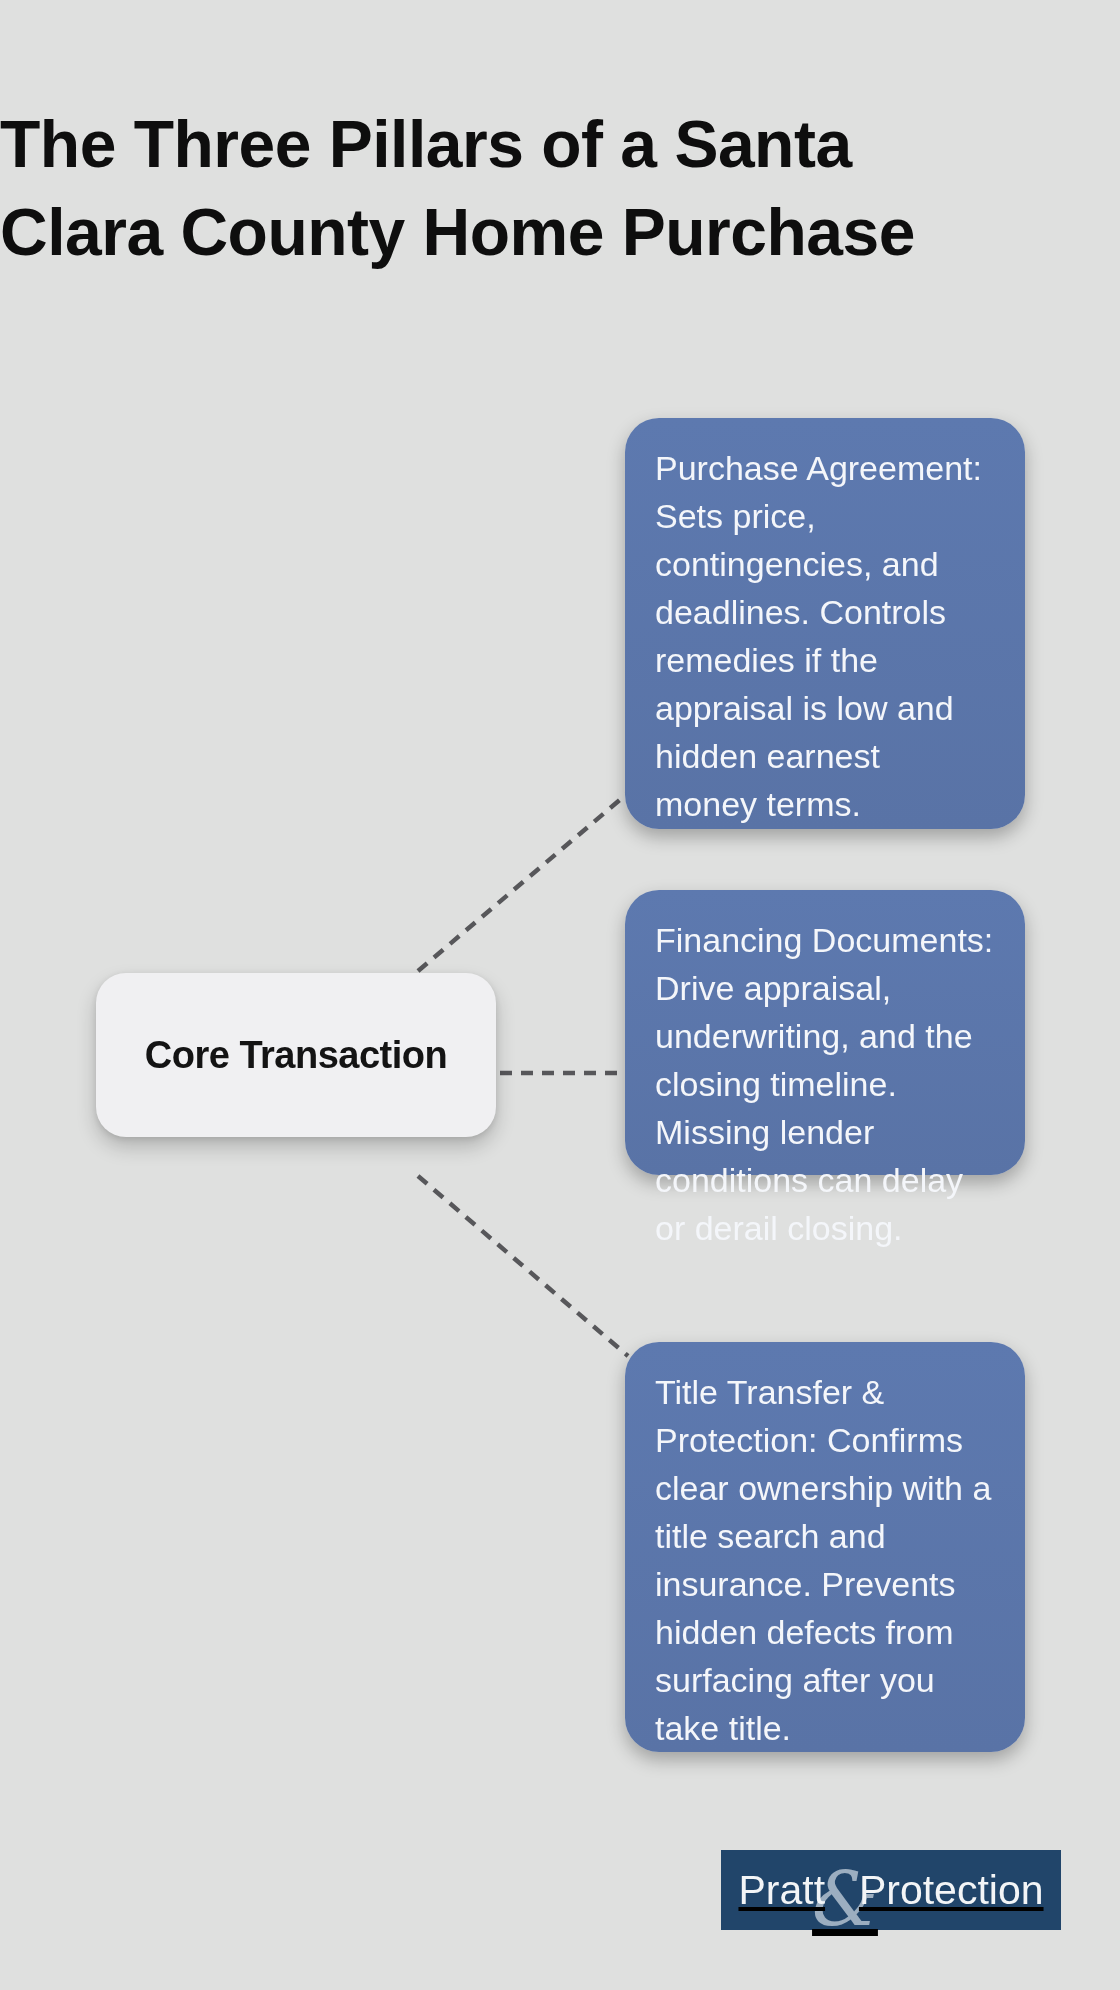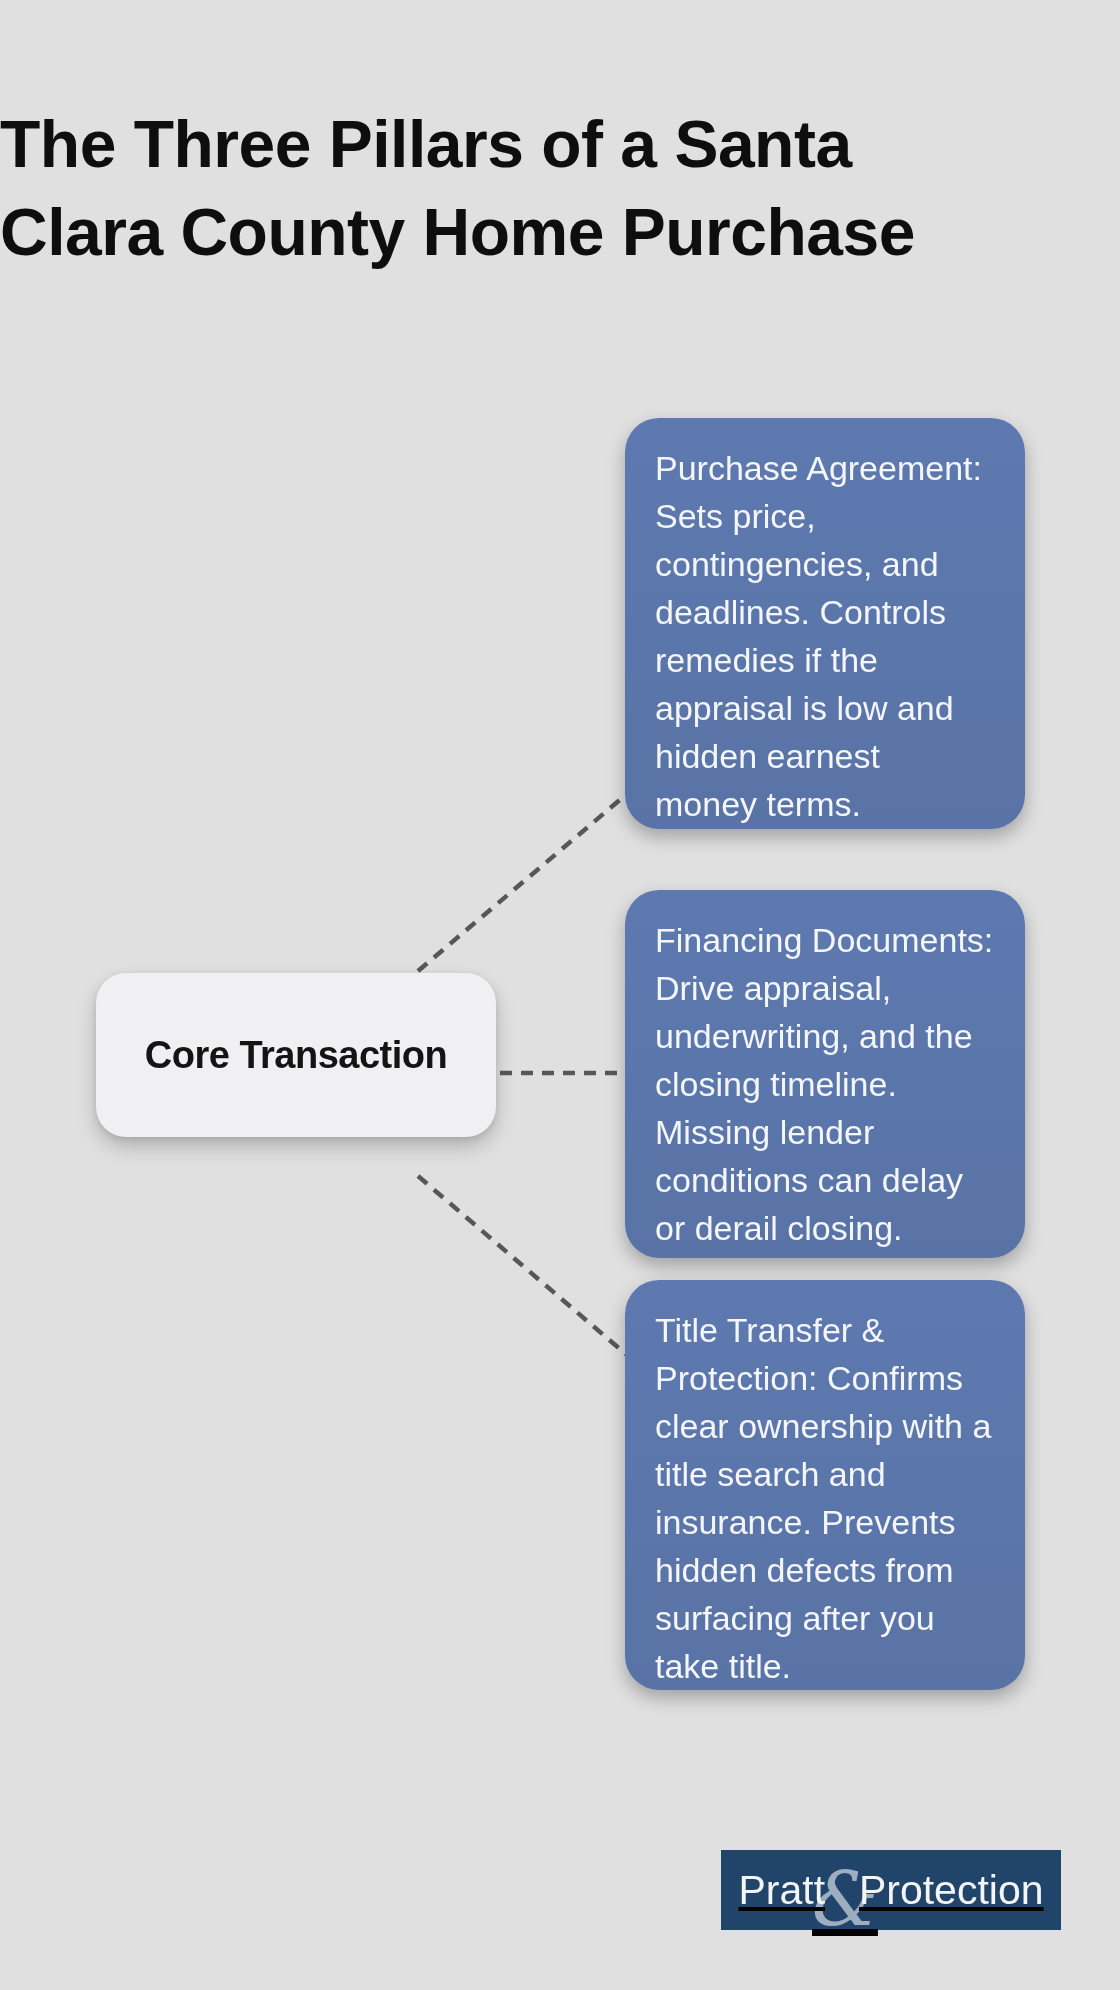--- a/index.html
+++ b/index.html
@@ -73,22 +73,22 @@
     padding: 26px 28px 6px 30px;
     z-index: 2;
   }
   .pillar-card .card-text {
     color: var(--card-text, #f4f6fa);
     font-size: 34px;
     line-height: 48px;
     white-space: pre-line;
   }
   #card-0 { top: 418px; height: 411px; }
-  #card-1 { top: 890px; height: 368px; }
-  #card-2 { top: 1280px; height: 410px; }
+  #card-1 { top: 890px; height: 285px; }
+  #card-2 { top: 1342px; height: 410px; }
 
   .logo {
     position: absolute;
     left: 721px;
     top: 1850px;
     width: 340px;
     height: 80px;
     background: var(--logo-bg, #21456a);
     display: flex;
     align-items: center;

